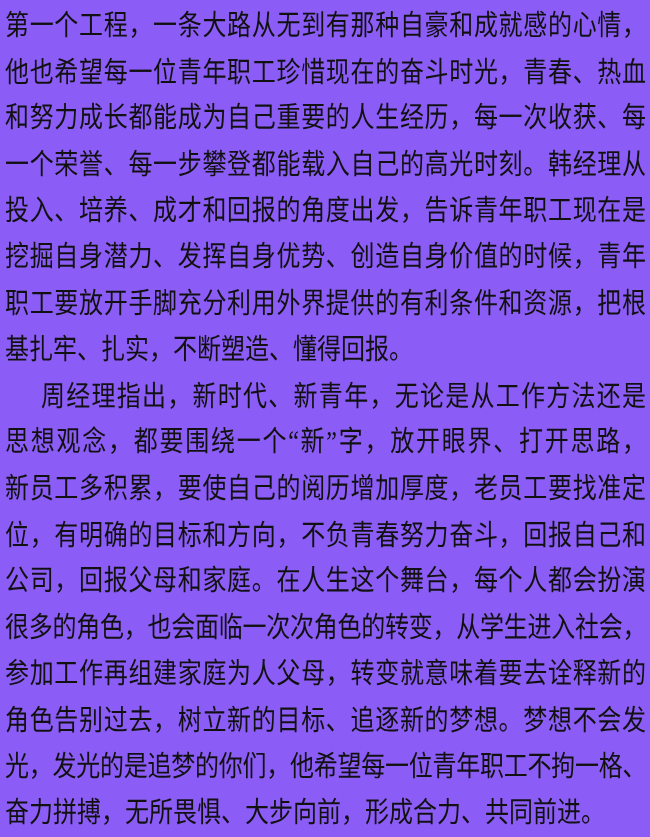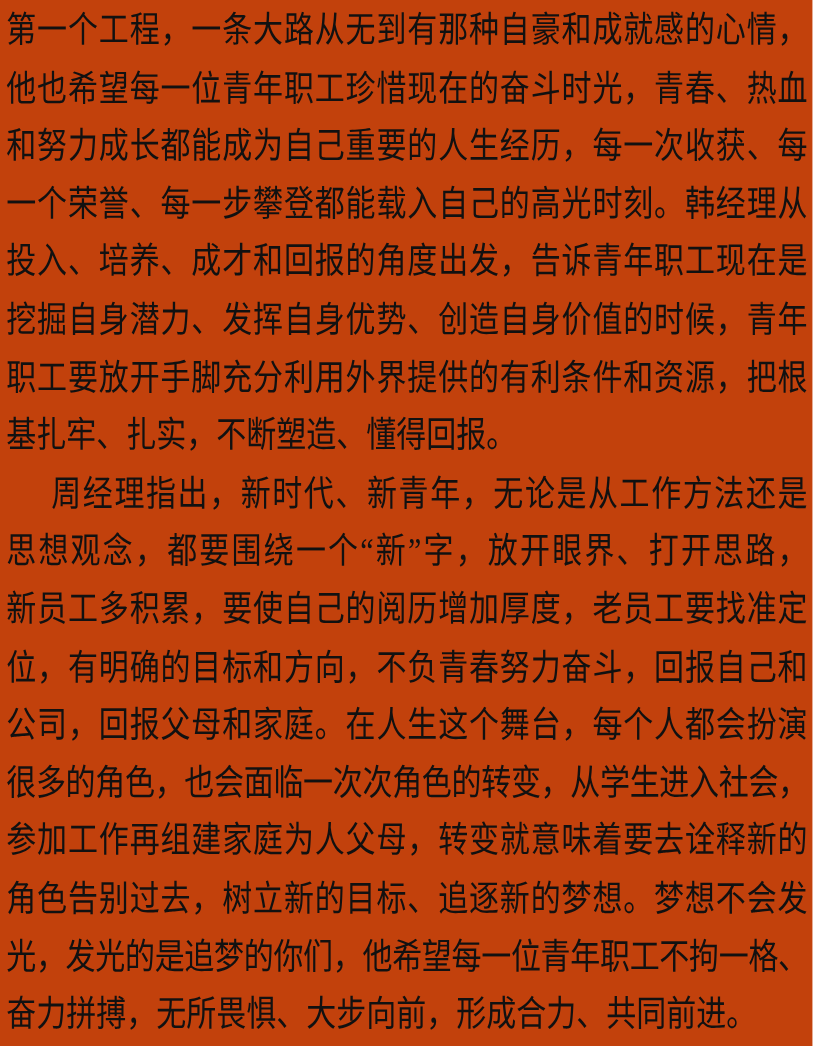--- a/index.html
+++ b/index.html
@@ -7,21 +7,21 @@
     padding: 0;
     width: 650px;
     height: 837px;
     overflow: hidden;
     background: #ffffff;
   }
   .page {
     position: relative;
     width: 650px;
     height: 837px;
-    background: #c2410c;
+    background: #8b5cf6;
   }
   .doc {
     width: 641px;
     margin-left: 5px;
     padding-top: 2px;
     transform: scaleY(1.2);
     transform-origin: 0 0;
     font-family: "Liberation Serif", "DejaVu Serif", serif;
     font-size: 24px;
     line-height: 38.6px;

